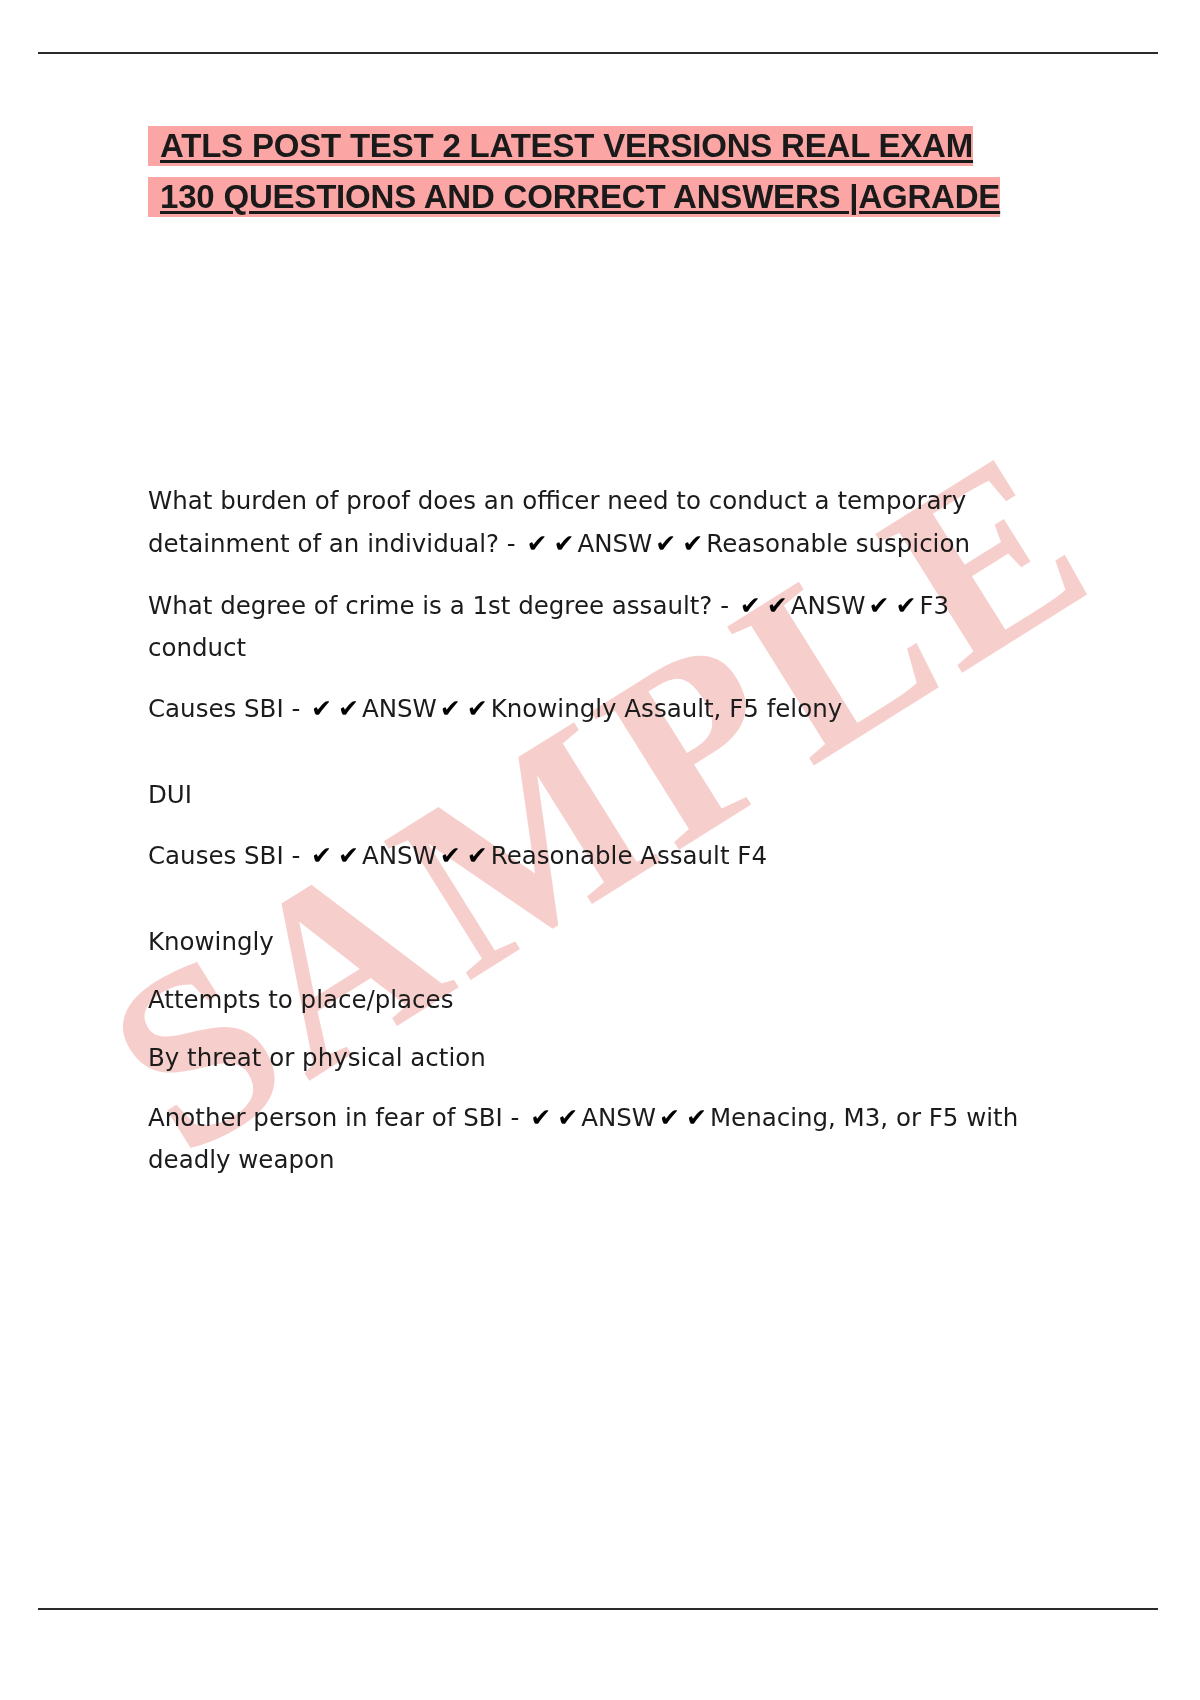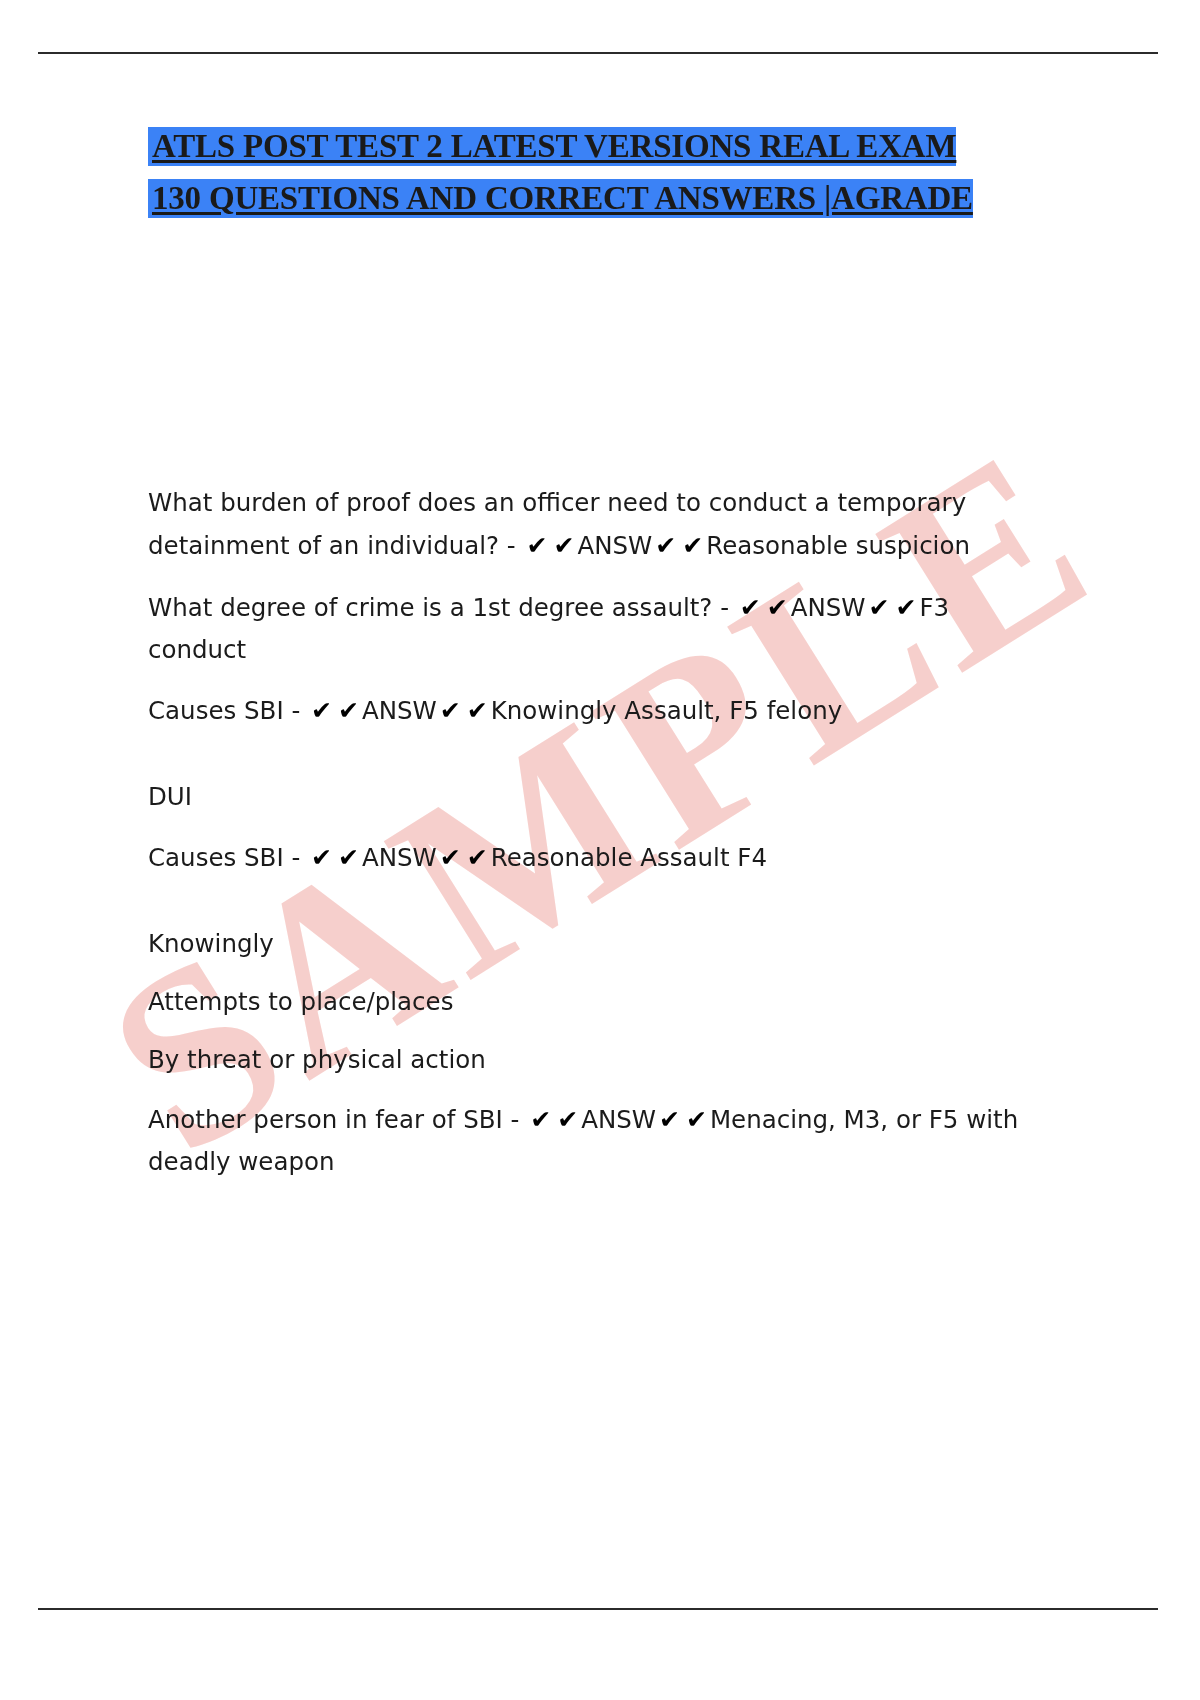--- a/index.html
+++ b/index.html
@@ -40,27 +40,26 @@
 
   .doc-title {
     font-family: "Liberation Sans", sans-serif;
     font-size: 33px;
     line-height: 1.55;
     color: #1a1a1a;
     letter-spacing: -0.2px;
     margin: 0 0 10px 0;
   }
   .doc-title span.hl {
-    background: #3b82f6;
+    background: #fca5a5;
     box-decoration-break: clone;
     -webkit-box-decoration-break: clone;
     text-decoration: underline;
     text-underline-offset: 3px;
-    padding: 1px 0 2px 4px;
-    font-family: Liberation Serif, serif;
+    padding: 1px 0 2px 12px;
   }
 
   .spacer-block { height: 236px; }
 
   .body-text {
     font-family: "DejaVu Sans", sans-serif;
     font-size: 24.5px;
     line-height: 1.72;
     color: #1b1b1b;
     margin: 12px 0 18px 0;

